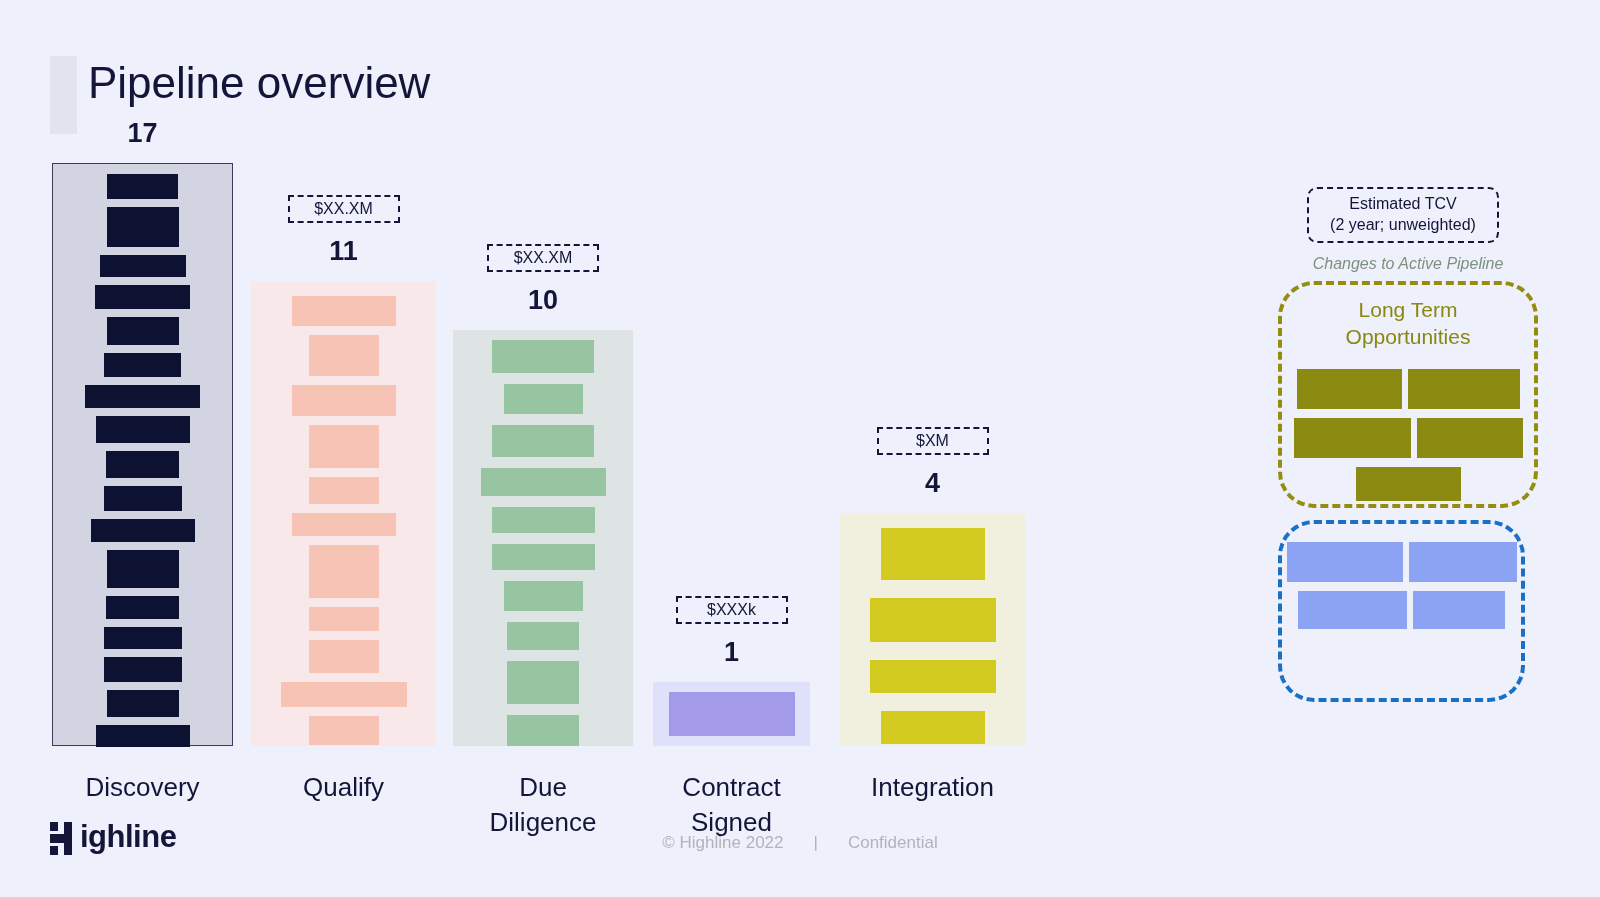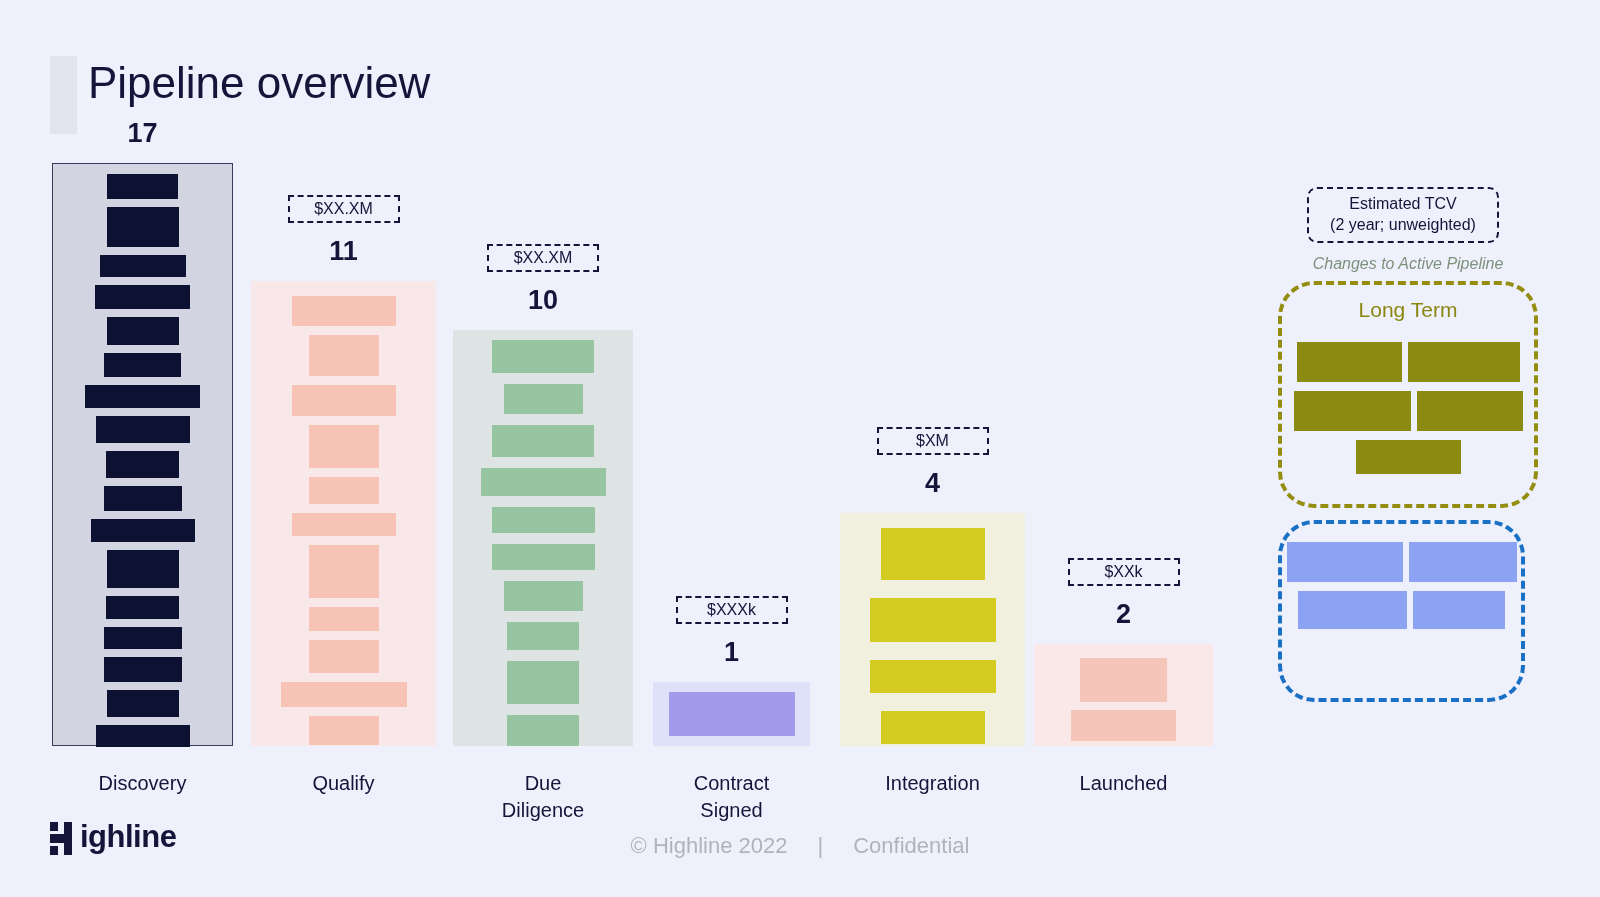--- a/index.html
+++ b/index.html
@@ -22,21 +22,21 @@
     font-size:16px;background:transparent;
   }
   .count{position:absolute;left:0;width:100%;text-align:center;font-size:27px;font-weight:bold;height:36px;line-height:36px;}
   .colbg{
     position:absolute;left:0;width:100%;box-sizing:border-box;
     display:flex;flex-direction:column;align-items:center;
   }
   .block{flex:none;}
   .stage-label{
     position:absolute;top:770px;left:50%;transform:translateX(-50%);
-    text-align:center;font-size:20px;line-height:1.35;white-space:nowrap;
+    text-align:center;font-size:26px;line-height:1.35;white-space:nowrap;
   }
 
   
   .tcv-box{
     position:absolute;left:1307px;top:187px;width:192px;height:56px;box-sizing:border-box;
     border:2px dashed #15153a;border-radius:10px;
     display:flex;flex-direction:column;align-items:center;justify-content:center;
     font-size:16px;line-height:1.3;text-align:center;
   }
   .pipeline-subtitle{
@@ -52,21 +52,21 @@
   .block-row{display:flex;gap:6px;justify-content:center;}
   .gblock{flex:none;}
 
   
   .logo{position:absolute;left:50px;top:820px;display:flex;align-items:flex-start;gap:2px;}
   .logo svg{display:block;margin-top:2px;}
   .logo-text{font-size:31px;font-weight:bold;letter-spacing:-0.5px;color:#15153a;line-height:33px;}
   .footer-center{
     position:absolute;left:0;right:0;top:833px;
     display:flex;justify-content:center;gap:30px;
-    color:#b2b2bc;font-size:22px;
+    color:#b2b2bc;font-size:17px;
   }
 </style>
 </head>
 <body>
 
 <div class="accent-bar"></div>
 <h1 class="title">Pipeline overview</h1>
 
 <div class="funnel">
     <div class="stage" style="left: 52px; width: 181px;">
@@ -151,43 +151,33 @@
       <div class="colbg" style="top: 513px; height: 233px; background: rgb(241, 240, 223); padding-top: 15px; row-gap: 18px;">
         <div class="block" style="width: 104px; height: 52px; background: rgb(212, 203, 32);"></div>
         <div class="block" style="width: 126px; height: 44px; background: rgb(212, 203, 32);"></div>
         <div class="block" style="width: 126px; height: 33px; background: rgb(212, 203, 32);"></div>
         <div class="block" style="width: 104px; height: 33px; background: rgb(212, 203, 32);"></div>
       </div>
       <div class="stage-label">
         <div>Integration</div>
       </div>
     </div>
-    <div class="stage" style="left: 1034px; width: 179px;">
-      <div class="value-box" style="top: 558px;">$XXk</div>
-      <div class="count" style="top: 596px;">2</div>
-      <div class="colbg" style="top: 644px; height: 102px; background: rgb(249, 232, 231); padding-top: 14px; row-gap: 8px;">
-        <div class="block" style="width: 87px; height: 44px; background: rgb(246, 197, 185);"></div>
-        <div class="block" style="width: 105px; height: 31px; background: rgb(246, 197, 185);"></div>
-      </div>
-      <div class="stage-label">
-        <div>Launched</div>
-      </div>
-    </div>
   </div>
 
 <div class="tcv-box">
   <div>Estimated TCV</div>
   <div>(2 year; unweighted)</div>
 </div>
 
 <div class="pipeline-subtitle" style="color: rgb(125, 145, 125);">Changes to Active Pipeline</div>
 
 <div class="group-box" style="left: 1278px; top: 281px; width: 260px; height: 227px; border-color: rgb(148, 141, 16); color: rgb(138, 135, 16);">
   <div class="group-title">
     <div>Long Term</div>
+    <div>Opportunities</div>
   </div>
   <div class="group-blocks">
       <div class="block-row" style="height: 40px;">
         <div class="gblock" style="width: 105px; height: 40px; background: rgb(139, 139, 18);"></div>
         <div class="gblock" style="width: 112px; height: 40px; background: rgb(139, 139, 18);"></div>
       </div>
       <div class="block-row" style="height: 40px;">
         <div class="gblock" style="width: 117px; height: 40px; background: rgb(139, 139, 18);"></div>
         <div class="gblock" style="width: 106px; height: 40px; background: rgb(139, 139, 18);"></div>
       </div>

